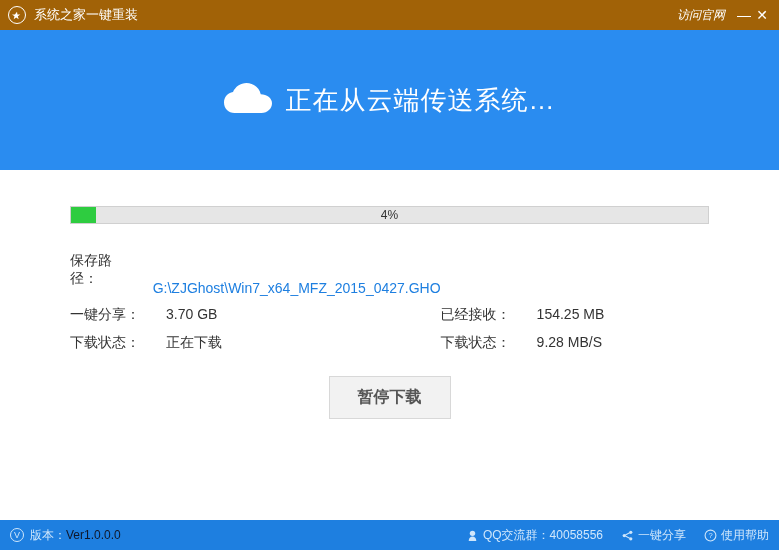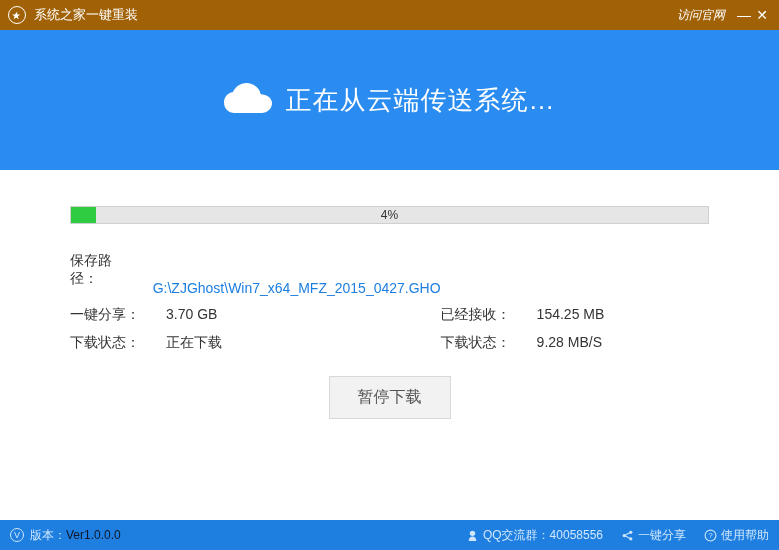--- a/index.html
+++ b/index.html
@@ -82,20 +82,21 @@
 
 .actions { text-align: center; margin-top: 24px; }
 .pause-btn {
   display: inline-block;
   padding: 10px 28px;
   background: #f2f2f2;
   border: 1px solid #d8d8d8;
   color: #555;
   font-size: 16px;
   cursor: pointer;
+  font-weight: bold;
 }
 
 
 .footer {
   height: 30px;
   background: #1e7fe0;
   color: #cfe6fb;
   display: flex;
   align-items: center;
   font-size: 12px;

